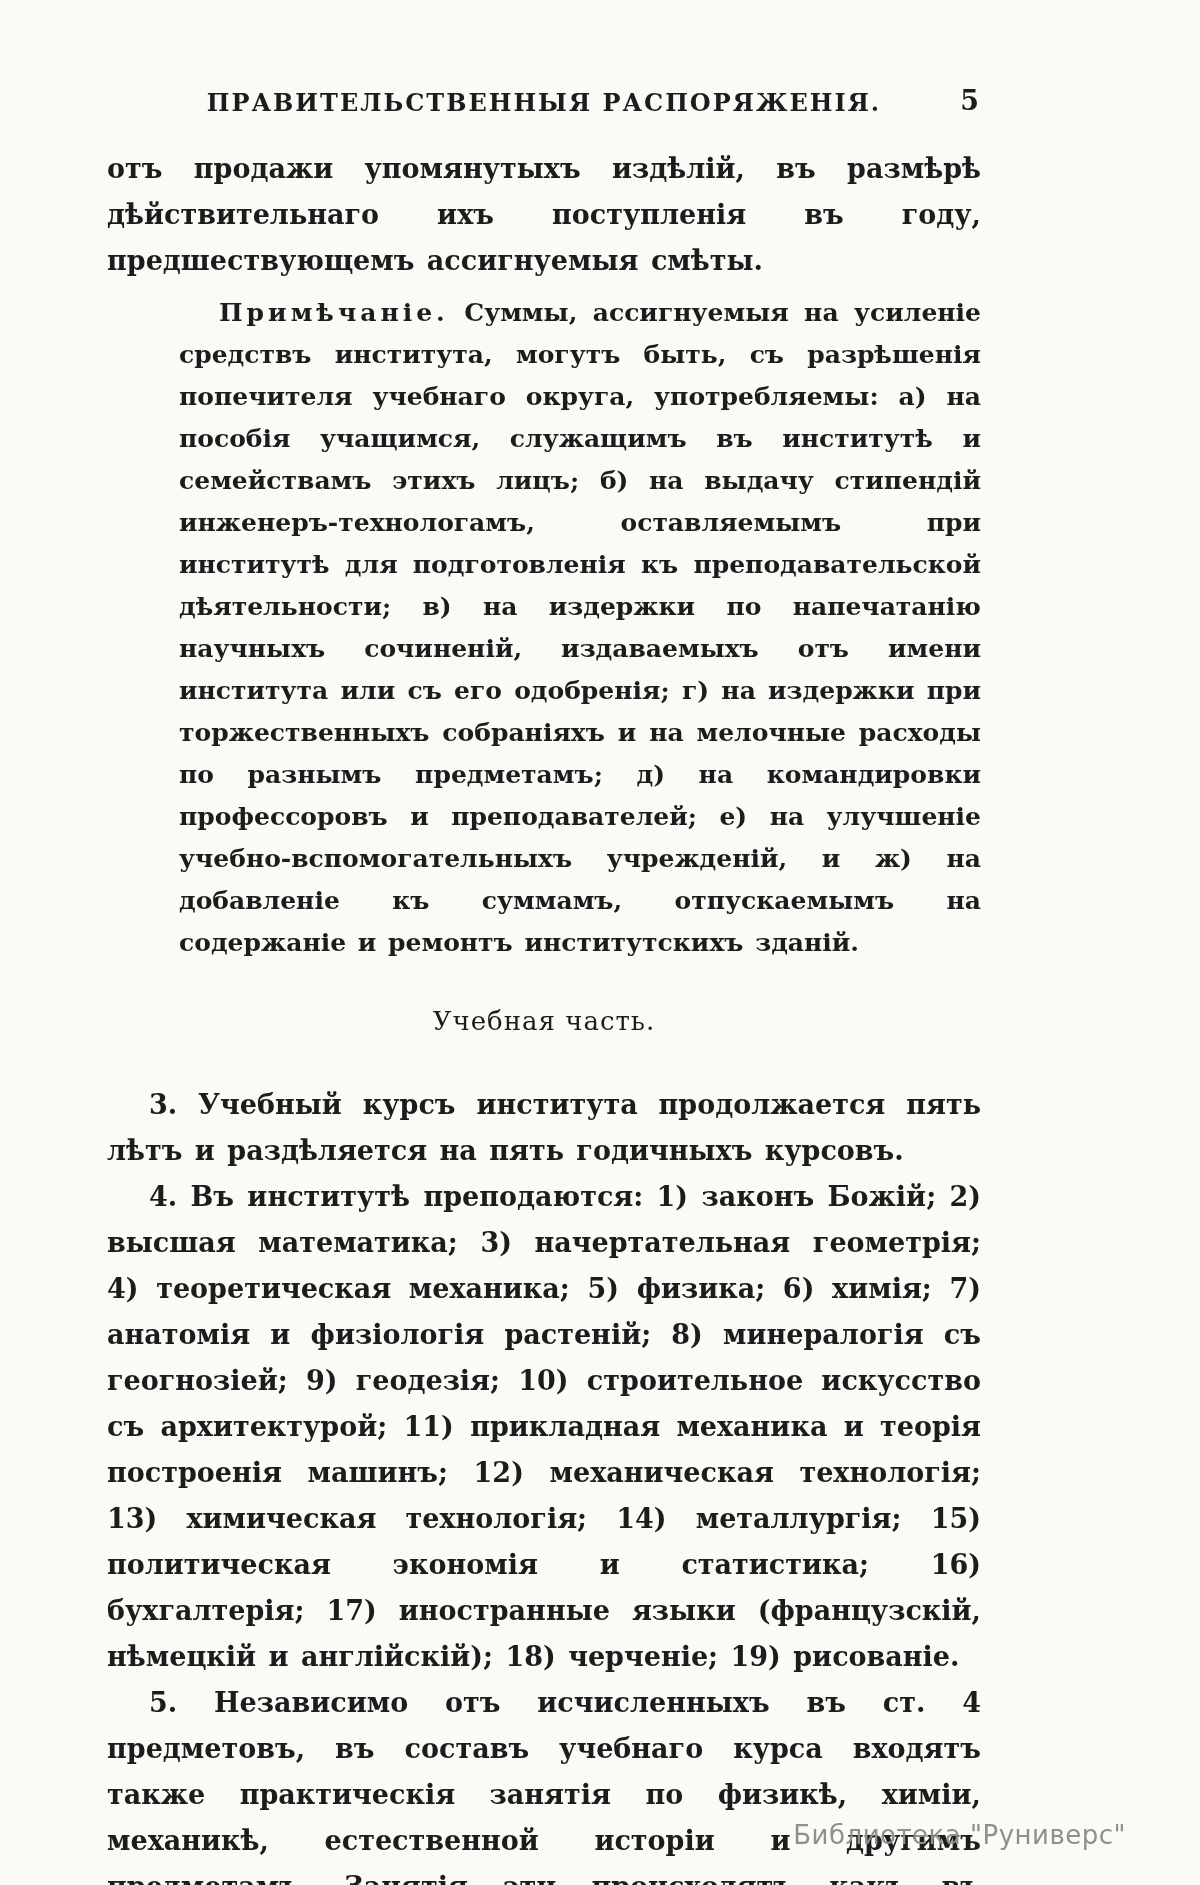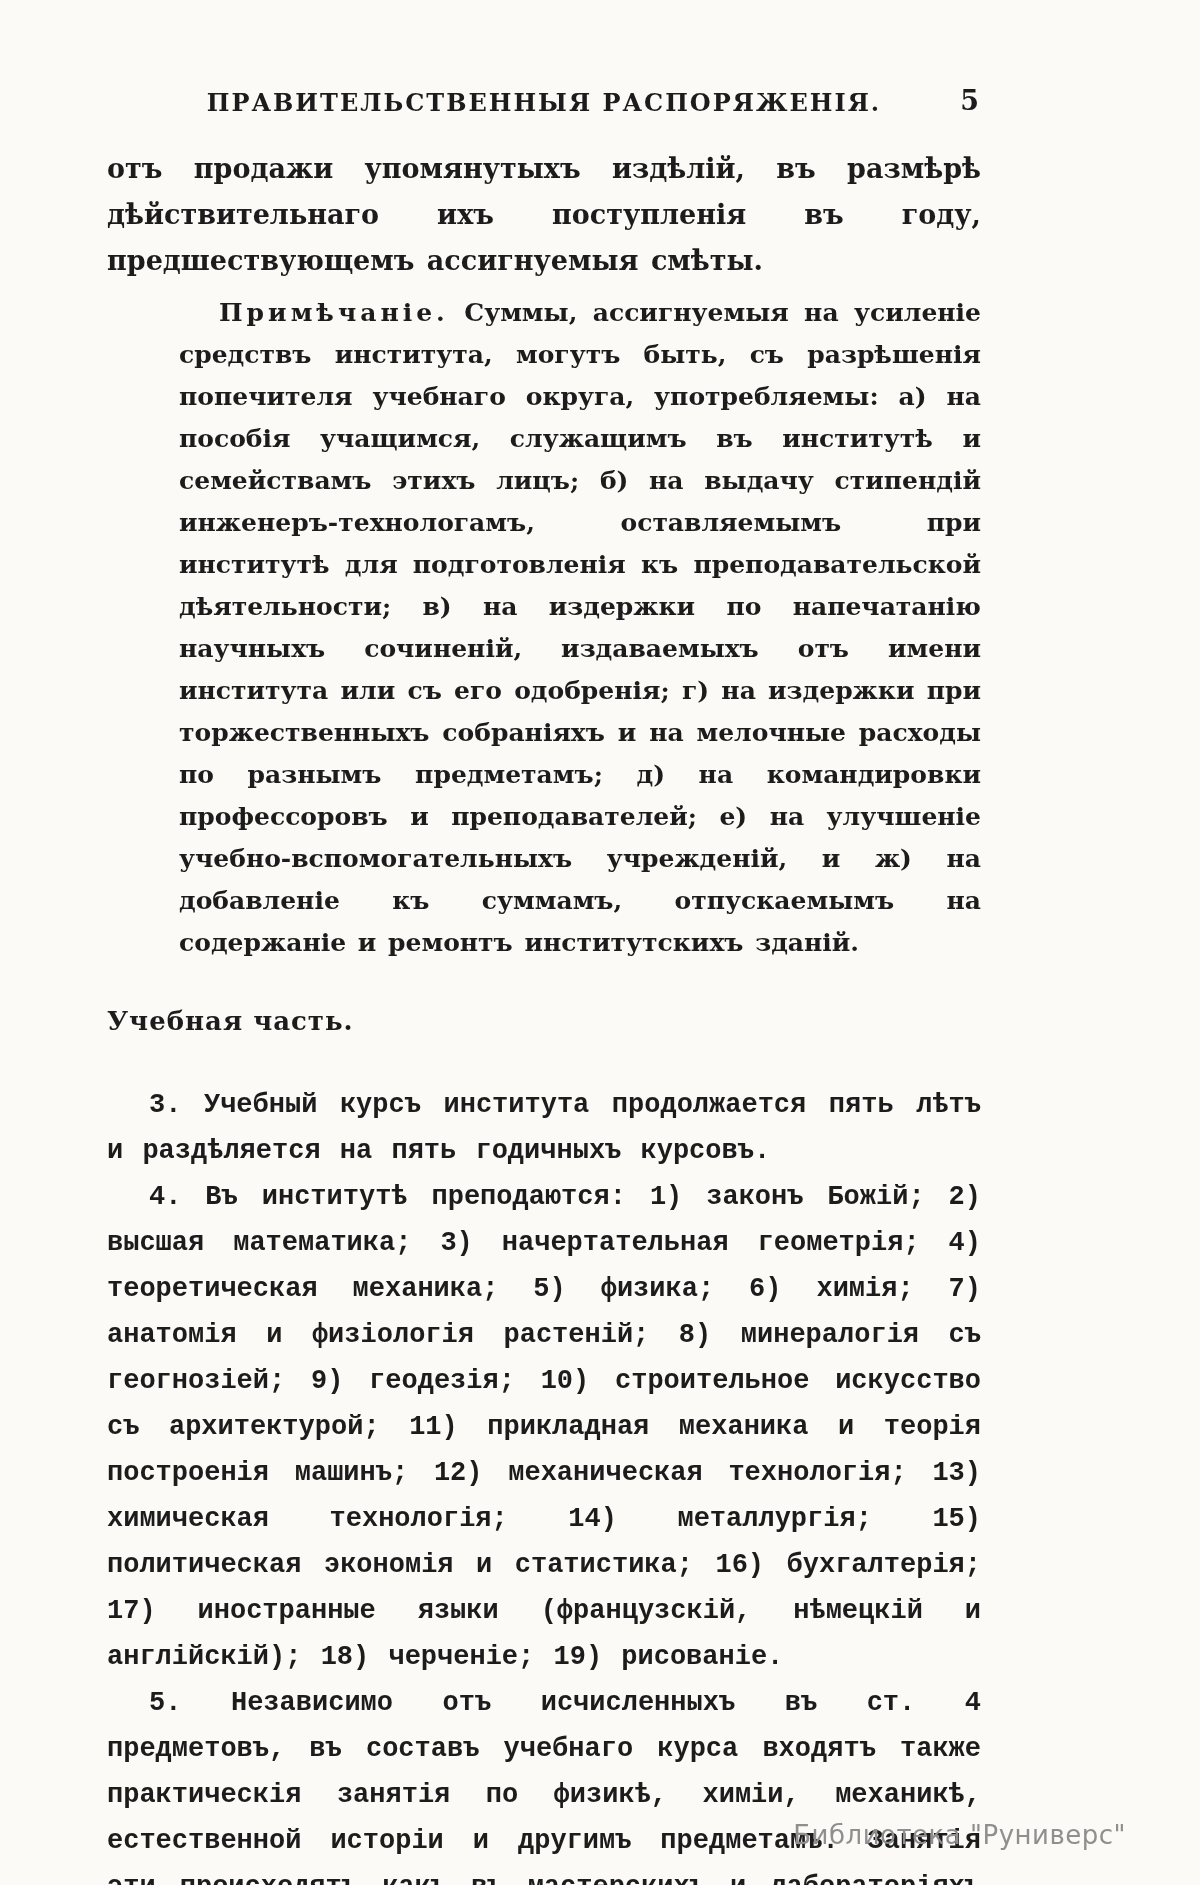--- a/index.html
+++ b/index.html
@@ -61,28 +61,27 @@
     width: 802px;
     font-size: 25px;
     line-height: 42px;
     text-indent: 40px;
   }
   .note-label {
     letter-spacing: 4px;
   }
   .section-heading {
     margin: 42px 0 46px 0;
-    text-align: left;
+    text-align: center;
     font-size: 26px;
-    font-weight: bold;
+    font-weight: normal;
     letter-spacing: 1px;
   }
   .article {
     text-indent: 42px;
-    font-family: Liberation Mono, monospace;
   }
   .watermark {
     position: absolute;
     right: 118px;
     top: 1820px;
     font-family: "DejaVu Sans", sans-serif;
     font-size: 26px;
     font-weight: normal;
     color: #8f8f8f;
     letter-spacing: 0.5px;

